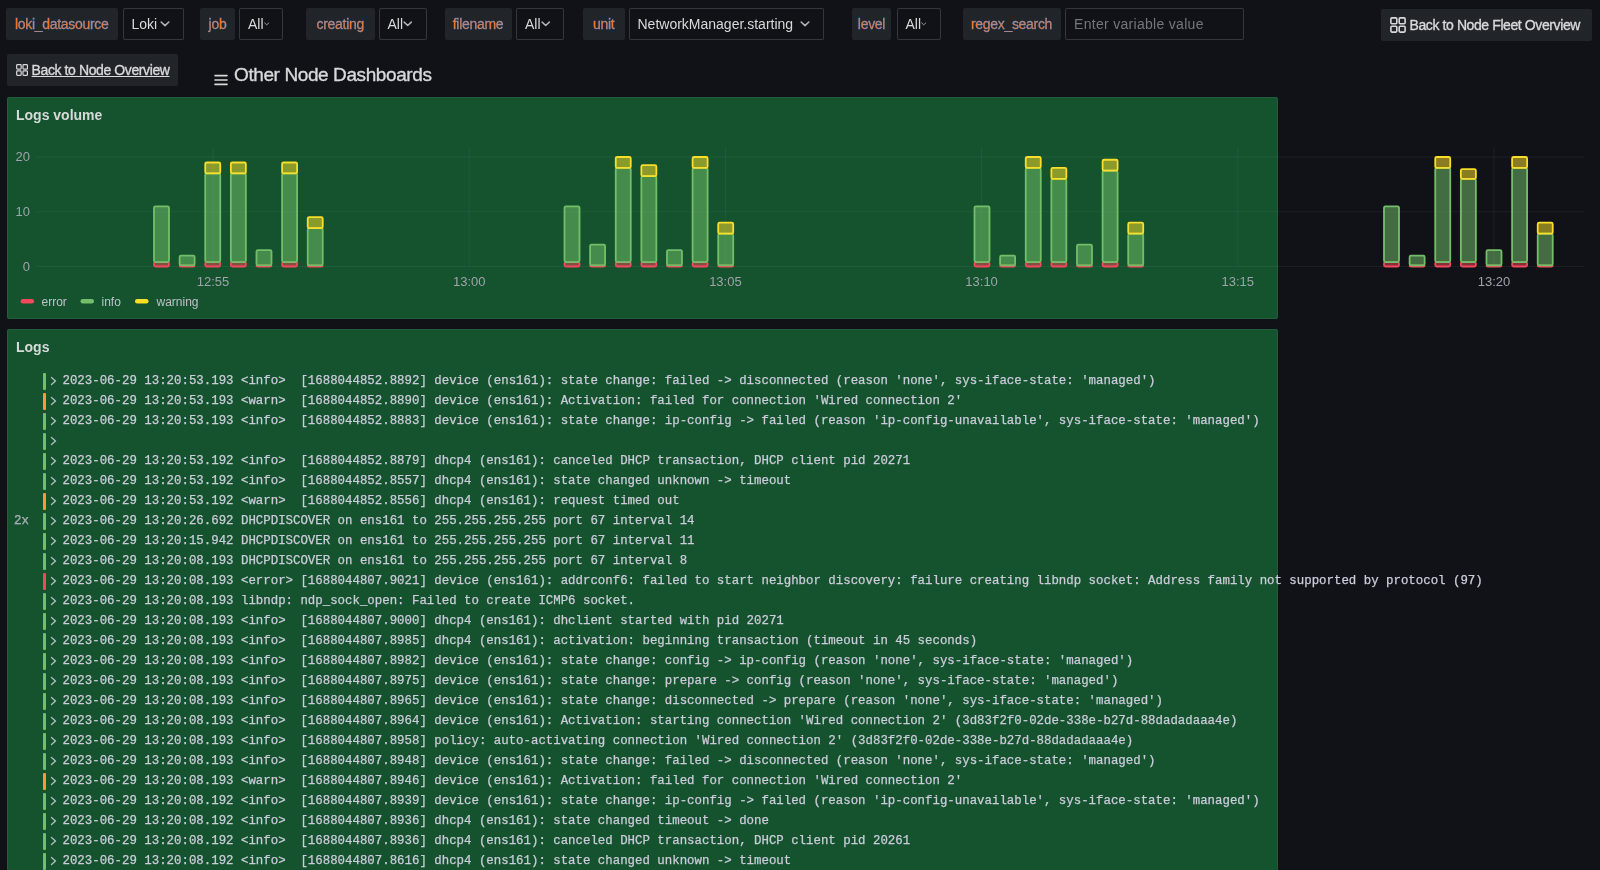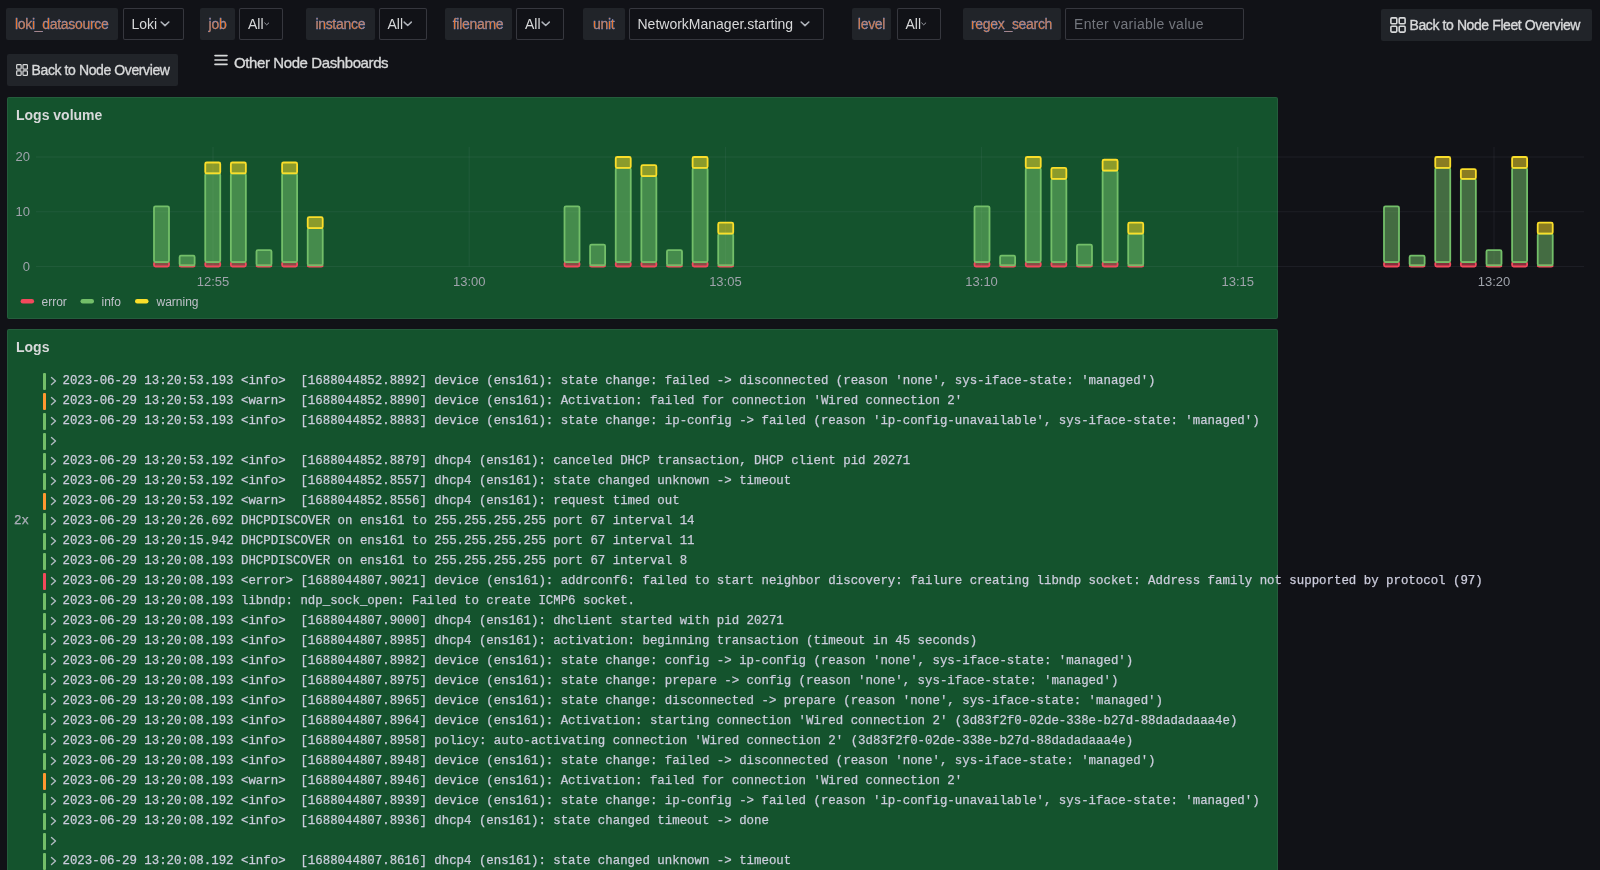--- a/index.html
+++ b/index.html
@@ -10,22 +10,22 @@
   color:#f97316; font-size:14px; font-weight:500; letter-spacing:-0.3px; line-height:32px; text-align:center; -webkit-text-stroke:0.3px #6a9df9; }
 .vv { position:absolute; top:8px; height:32px; background:#111217;
   border:1px solid rgba(204,204,220,0.2); border-radius:2px; color:#d8d9da; font-size:14px;
   display:flex; align-items:center; justify-content:space-between; padding:0 13px 0 8px; }
 .vv span { white-space:nowrap; }
 .inp { position:absolute; top:8px; height:32px; background:#111217;
   border:1px solid rgba(204,204,220,0.2); border-radius:2px; color:#73767d; font-size:14px;
   line-height:30px; padding-left:8px; letter-spacing:0.3px; }
 .btn { position:absolute; height:32px; background:#212429; border-radius:2px; color:#d8d9da;
   font-size:14px; font-weight:500; letter-spacing:-0.4px; -webkit-text-stroke:0.35px #d8d9da; display:flex; align-items:center; gap:4px; padding:0 8px 0 8.5px; white-space:nowrap; }
-.lnk { position:absolute; height:32px; color:#d8d9da; font-size:15px; font-weight:500; letter-spacing:-0.4px; -webkit-text-stroke:0.35px #d8d9da;
-  display:flex; align-items:flex-start; gap:6px; white-space:nowrap; }
+.lnk { position:absolute; height:32px; color:#d8d9da; font-size:19px; font-weight:500; letter-spacing:-0.4px; -webkit-text-stroke:0.35px #d8d9da;
+  display:flex; align-items:flex-end; gap:6px; white-space:nowrap; }
 
 .panel { position:absolute; left:7px; width:1271px; background:#14532d;
   border:1px solid rgba(204,204,220,0.09); border-radius:2px; }
 .ptitle { position:absolute; left:8px; top:9px; font-size:14px; font-weight:600; color:#d8d9da; }
 .chart { position:absolute; left:0; top:96px; }
 .ax { font-family:"Liberation Sans",sans-serif; font-size:13px; fill:#9fa3ab; }
 .lg { font-family:"Liberation Sans",sans-serif; font-size:12px; fill:#bfc1c9; }
 
 .lr { position:absolute; left:0; height:20px; width:1600px;
   font-family:"Liberation Mono",monospace; font-size:12.4px; color:#ccccdc; -webkit-text-stroke:0.25px #ccccdc; }
@@ -43,21 +43,21 @@
       <path d="M1.2 1 L5 4.6 L8.8 1" fill="none" stroke="#aeb2b9" stroke-width="1.6" stroke-linecap="round" stroke-linejoin="round"></path>
     </svg>
   </div>
 <div class="vl" style="left:200px;width:35px">job</div>
 <div class="vv" style="left:239px;width:44px">
     <span>All</span>
     <svg width="10" height="6" viewBox="0 0 10 6">
       <path d="M1.2 1 L5 4.6 L8.8 1" fill="none" stroke="#aeb2b9" stroke-width="1.6" stroke-linecap="round" stroke-linejoin="round"></path>
     </svg>
   </div>
-<div class="vl" style="left:306px;width:68.5px">instance</div>
+<div class="vl" style="left:306px;width:68.5px">creating</div>
 <div class="vv" style="left:378.5px;width:48px">
     <span>All</span>
     <svg width="10" height="6" viewBox="0 0 10 6">
       <path d="M1.2 1 L5 4.6 L8.8 1" fill="none" stroke="#aeb2b9" stroke-width="1.6" stroke-linecap="round" stroke-linejoin="round"></path>
     </svg>
   </div>
 <div class="vl" style="left:444.5px;width:67px">filename</div>
 <div class="vv" style="left:516px;width:48px">
     <span>All</span>
     <svg width="10" height="6" viewBox="0 0 10 6">
@@ -79,21 +79,21 @@
     </svg>
   </div>
 <div class="vl" style="left:962.5px;width:98px">regex_search</div>
 <div class="inp" style="left:1065px;width:179px">Enter variable value</div>
 <div class="btn" style="left:1381px; top:9px; width:211px;"><svg width="16" height="16" viewBox="0 0 16 16" fill="none" stroke="#d8d9da" stroke-width="1.6">
       <rect x="0.9" y="0.9" width="5.9" height="5.9" rx="1"></rect>
       <rect x="9.2" y="0.9" width="5.9" height="5.9" rx="1"></rect>
       <rect x="0.9" y="9.2" width="5.9" height="5.9" rx="1"></rect>
       <rect x="9.2" y="9.2" width="5.9" height="5.9" rx="1"></rect>
     </svg>Back to Node Fleet Overview</div>
-<div class="btn" style="left:7px; top:54px; width:170.5px;"><svg width="16" height="16" viewBox="0 0 16 16" fill="none" stroke="#d8d9da" stroke-width="1.6">
+<div class="btn" style="left:7px; top:54px; width:170.5px;text-decoration:underline;"><svg width="16" height="16" viewBox="0 0 16 16" fill="none" stroke="#d8d9da" stroke-width="1.6">
       <rect x="0.9" y="0.9" width="5.9" height="5.9" rx="1"></rect>
       <rect x="9.2" y="0.9" width="5.9" height="5.9" rx="1"></rect>
       <rect x="0.9" y="9.2" width="5.9" height="5.9" rx="1"></rect>
       <rect x="9.2" y="9.2" width="5.9" height="5.9" rx="1"></rect>
     </svg>Back to Node Overview</div>
 <div class="lnk" style="left:214px; top:54px;"><svg width="14" height="12" viewBox="0 0 14 12" stroke="#d8d9da" stroke-width="1.6" stroke-linecap="round">
       <line x1="1" y1="1.6" x2="13" y2="1.6"></line>
       <line x1="1" y1="6" x2="13" y2="6"></line>
       <line x1="1" y1="10.4" x2="13" y2="10.4"></line>
     </svg>Other Node Dashboards</div>
@@ -362,20 +362,21 @@
     <svg class="chev" width="7" height="10" viewBox="0 0 7 10">
       <path d="M1.5 1.5 L5.5 5 L1.5 8.5" fill="none" stroke="#ccccdc" stroke-width="1.4" stroke-linecap="round" stroke-linejoin="round"></path>
     </svg>
     <span class="lt">2023-06-29 13:20:08.192 &lt;info&gt;  [1688044807.8936] dhcp4 (ens161): state changed timeout -&gt; done</span>
   </div>
 <div class="lr" style="top:831px">
     <span class="lb" style="background:#73bf69"></span>
     <svg class="chev" width="7" height="10" viewBox="0 0 7 10">
       <path d="M1.5 1.5 L5.5 5 L1.5 8.5" fill="none" stroke="#ccccdc" stroke-width="1.4" stroke-linecap="round" stroke-linejoin="round"></path>
     </svg>
+    <span class="lt">2023-06-29 13:20:08.192 &lt;info&gt;  [1688044807.8936] dhcp4 (ens161): canceled DHCP transaction, DHCP client pid 20261</span>
   </div>
 <div class="lr" style="top:851px">
     <span class="lb" style="background:#73bf69"></span>
     <svg class="chev" width="7" height="10" viewBox="0 0 7 10">
       <path d="M1.5 1.5 L5.5 5 L1.5 8.5" fill="none" stroke="#ccccdc" stroke-width="1.4" stroke-linecap="round" stroke-linejoin="round"></path>
     </svg>
     <span class="lt">2023-06-29 13:20:08.192 &lt;info&gt;  [1688044807.8616] dhcp4 (ens161): state changed unknown -&gt; timeout</span>
   </div>
 
 </body></html>

